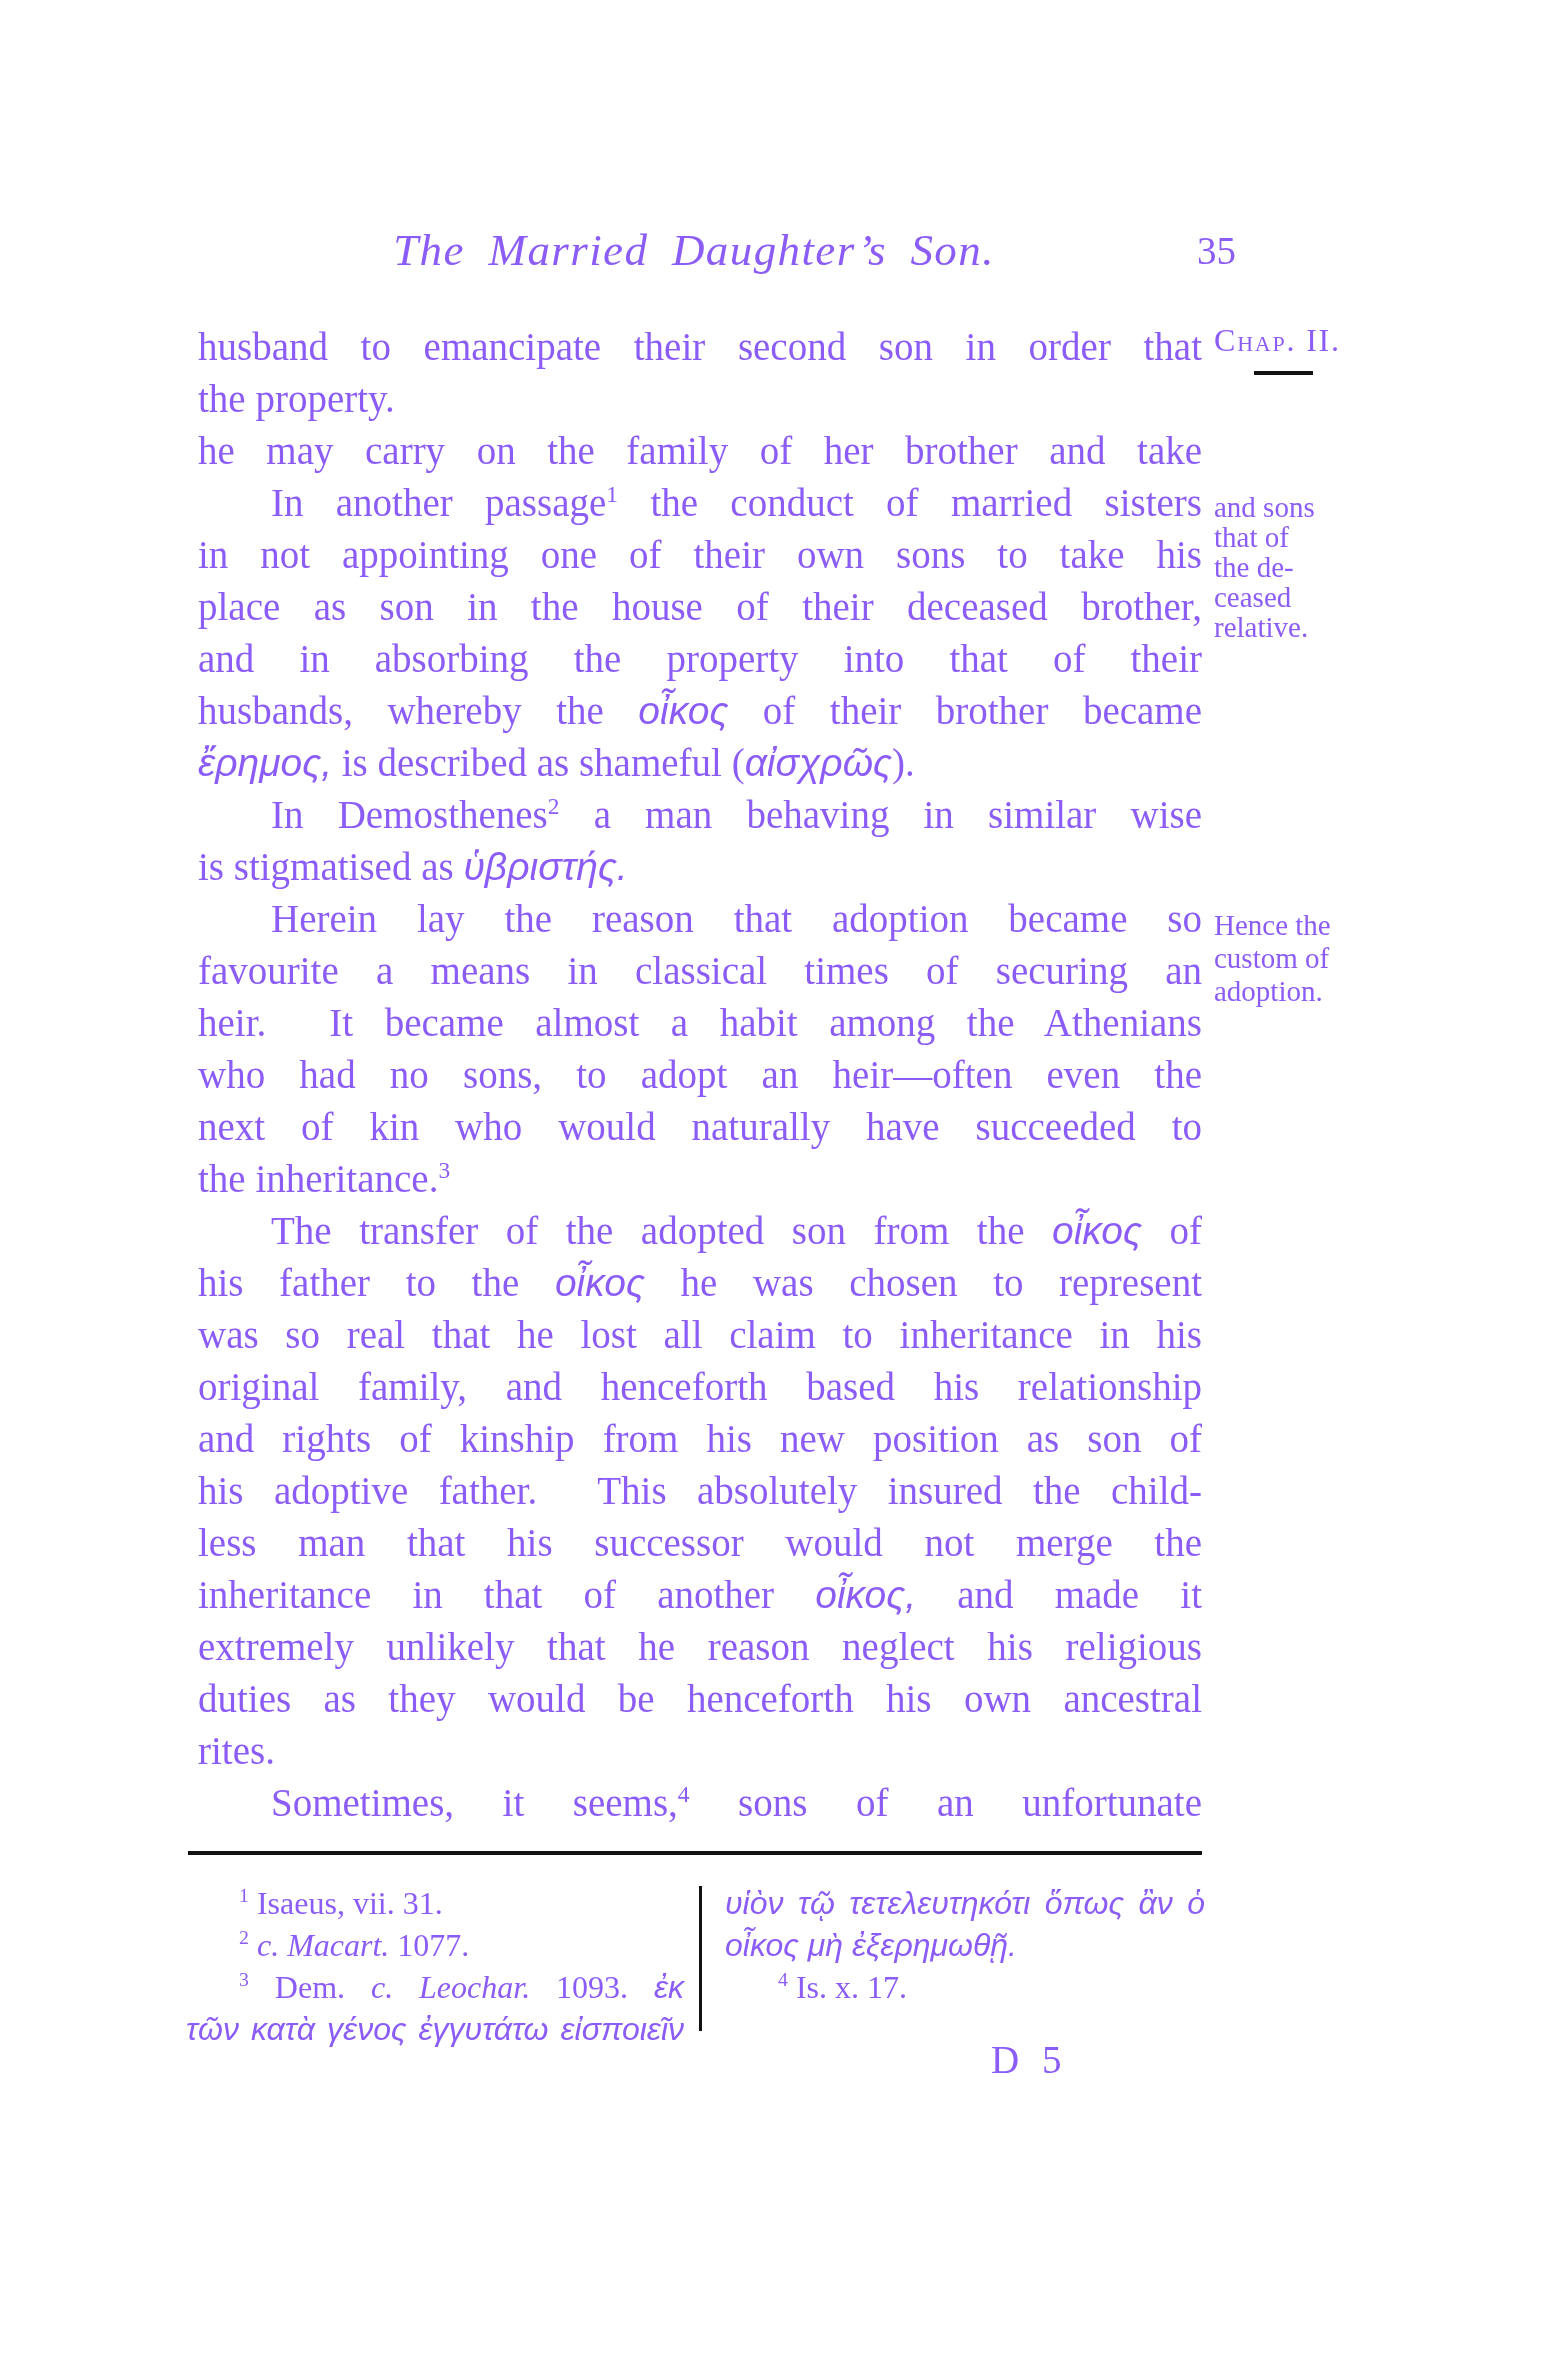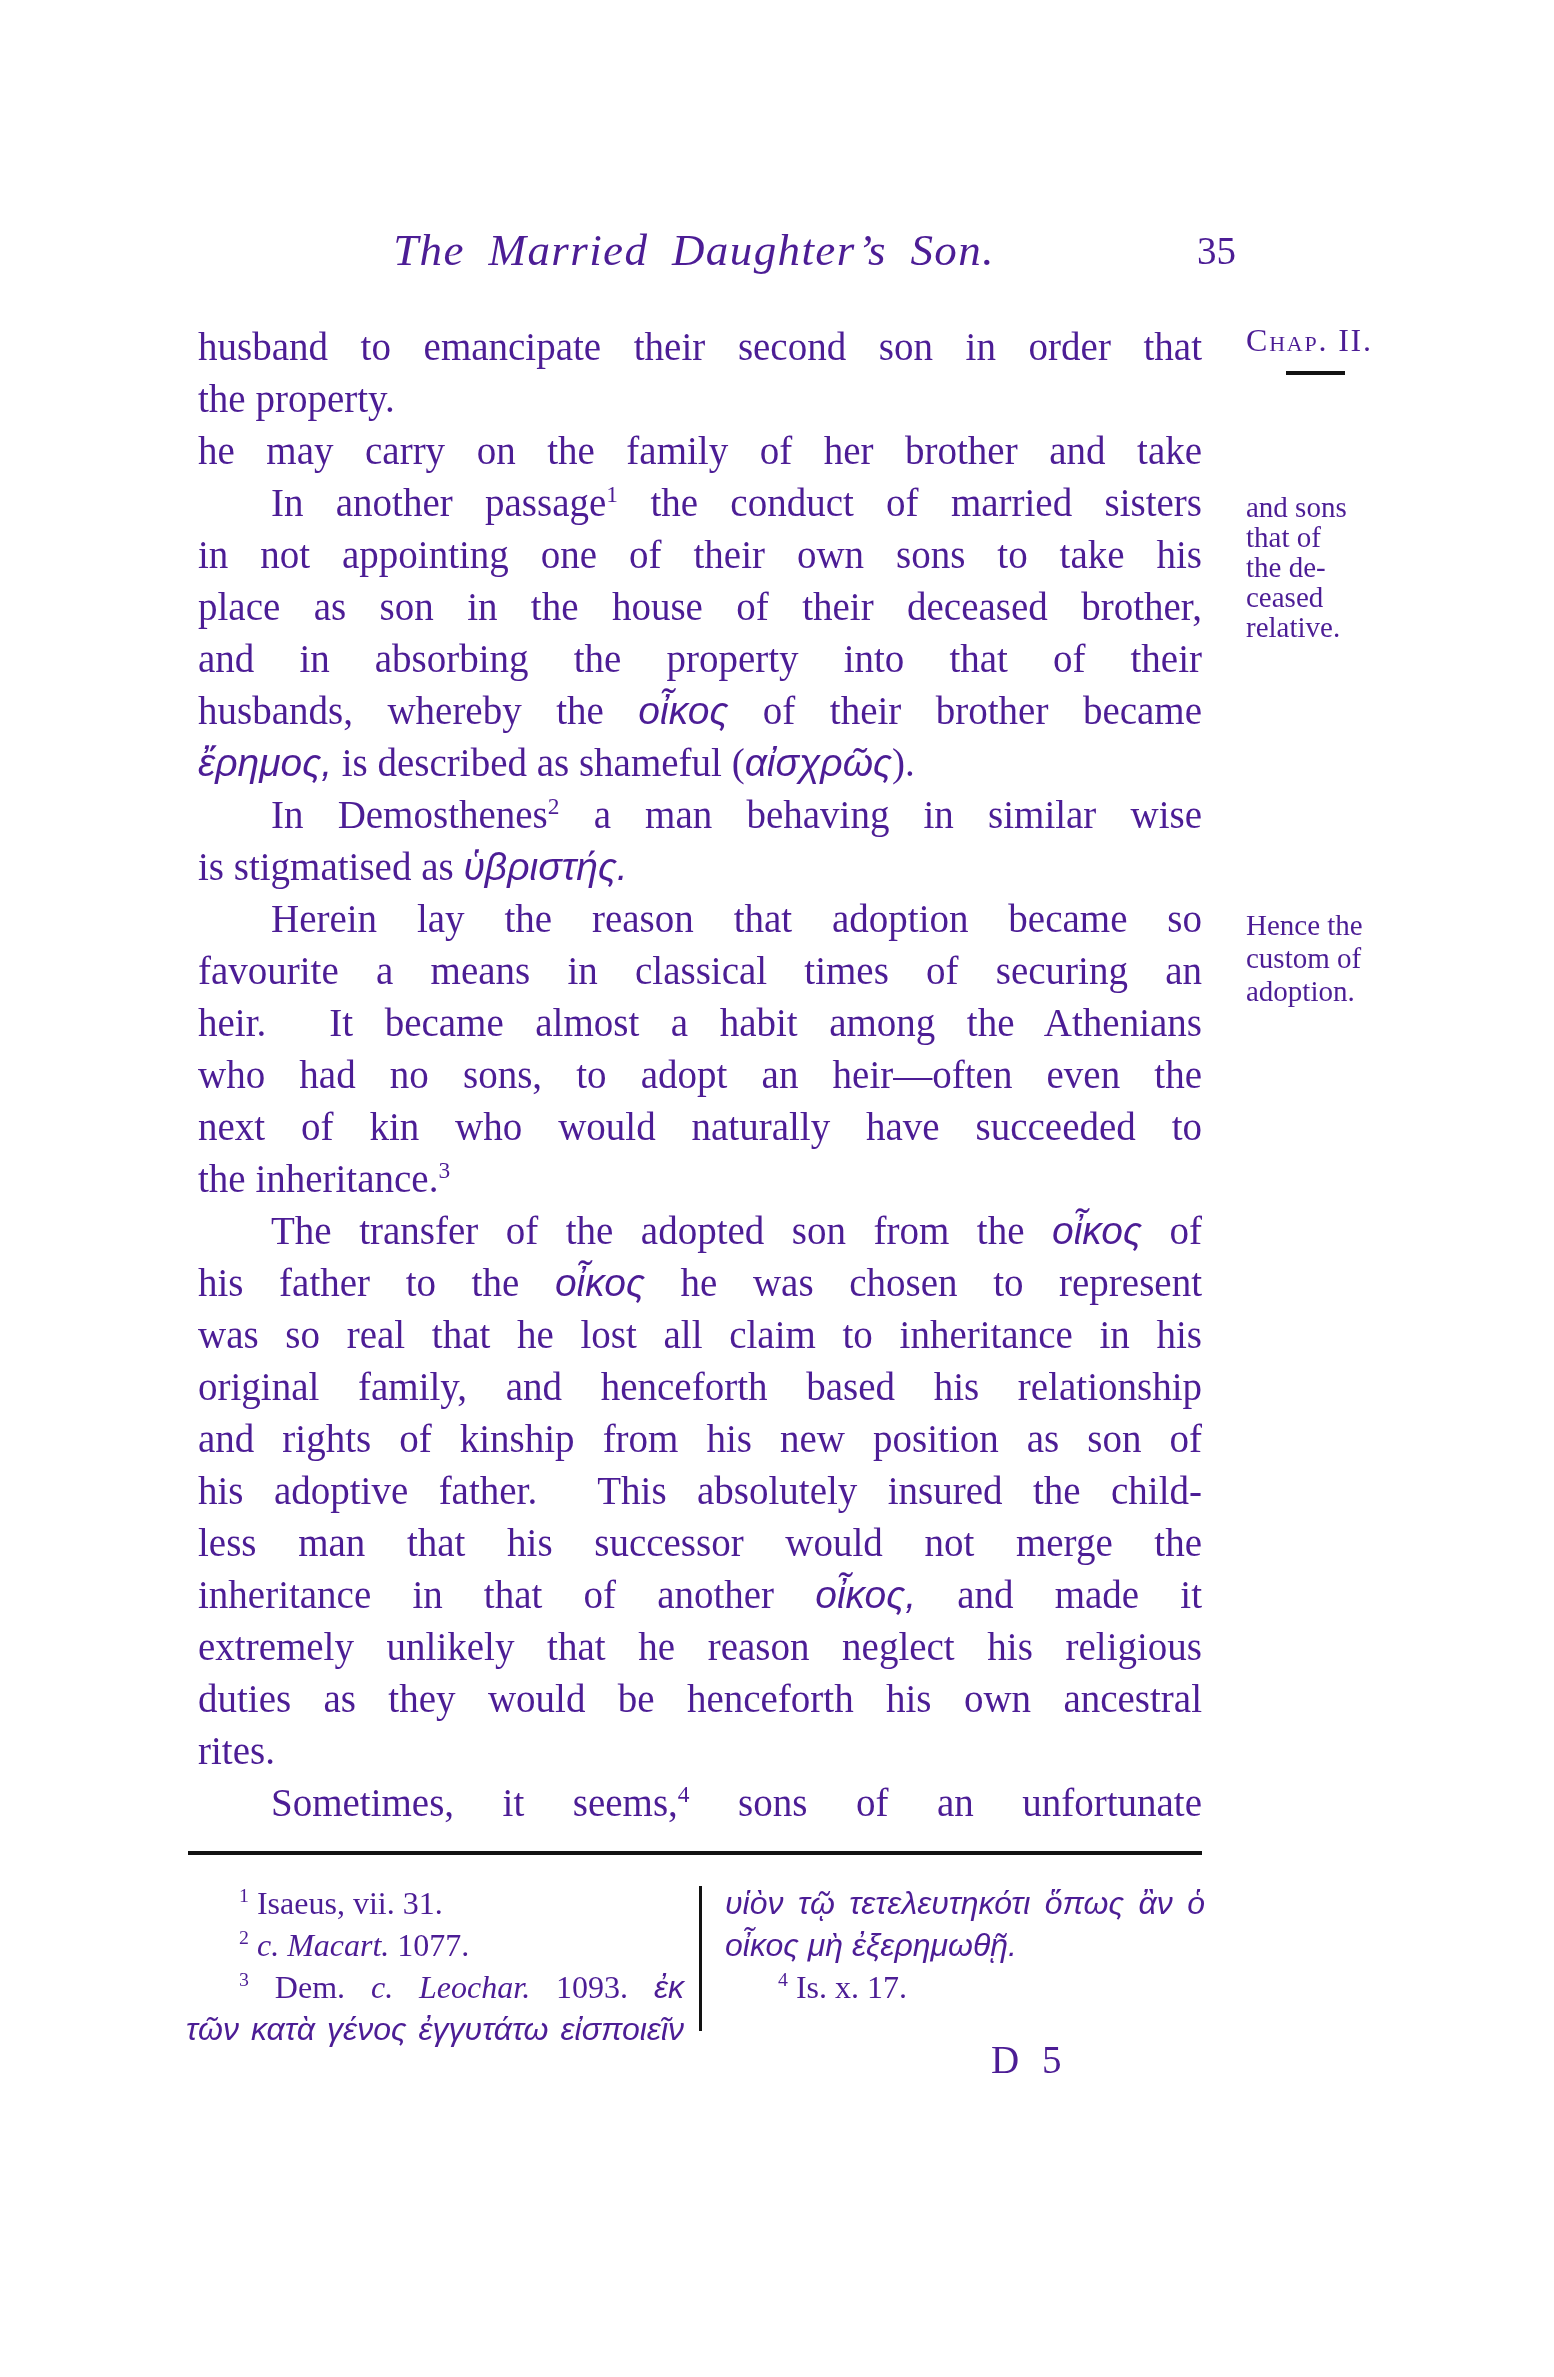--- a/index.html
+++ b/index.html
@@ -1,20 +1,20 @@
 <!DOCTYPE html>
 <html style="font-size:14.7px"><head>
 <meta charset="utf-8">
 <style>
   html,body{margin:0;padding:0;background:#e8e8e8;}
   .page{
     position:relative;
     width:1554px;height:2377px;
     background:#ffffff;
-    color:#4c1d95;
+    color:#8b5cf6;
     font-family:"Liberation Serif","DejaVu Serif",serif;
     overflow:hidden;
   }
   
   .running-title{
     position:absolute;left:186px;top:228px;width:1016px;
     text-align:center;font-style:italic;font-size:45px;
     letter-spacing:1.4px;word-spacing:11px;line-height:1;
   }
   .page-number{
@@ -22,21 +22,21 @@
   }
   
   .body-col{position:absolute;left:186px;top:321px;width:1016px;}
   .bline{height:52px;line-height:52px;font-size:39px;white-space:normal;margin-left:12px;}
   .bline.j{text-align:justify;text-align-last:justify;}
   .bline.ind{text-indent:73px;}
   .it{font-style:italic;}
   .gk{font-style:italic;font-family:Liberation Sans, sans-serif;}
   .sup{font-size:60%;vertical-align:super;line-height:0;}
   
-  .sidenote{position:absolute;left:1214px;width:174px;font-size:29px;line-height:30px;margin-left:32px;}
+  .sidenote{position:absolute;left:1214px;width:174px;font-size:29px;line-height:30px;}
   .sidenote .sn-line{white-space:nowrap;}
   .sn-chap{font-size:32px;line-height:35px;}
   .sn-chap .sn-line{font-variant:small-caps;letter-spacing:1.8px;}
   .sn-adoption{line-height:33px;}
   .chap-rule{width:59px;height:3.7px;background:#121212;margin:13px 0 0 40px;}
   
   .fn-rule{position:absolute;left:188px;top:1851px;width:1014px;height:3.7px;background:#121212;}
   .fn-col{position:absolute;top:1882px;}
   .fn-left{left:186px;width:498px;}
   .fn-right{left:725px;width:480px;}

